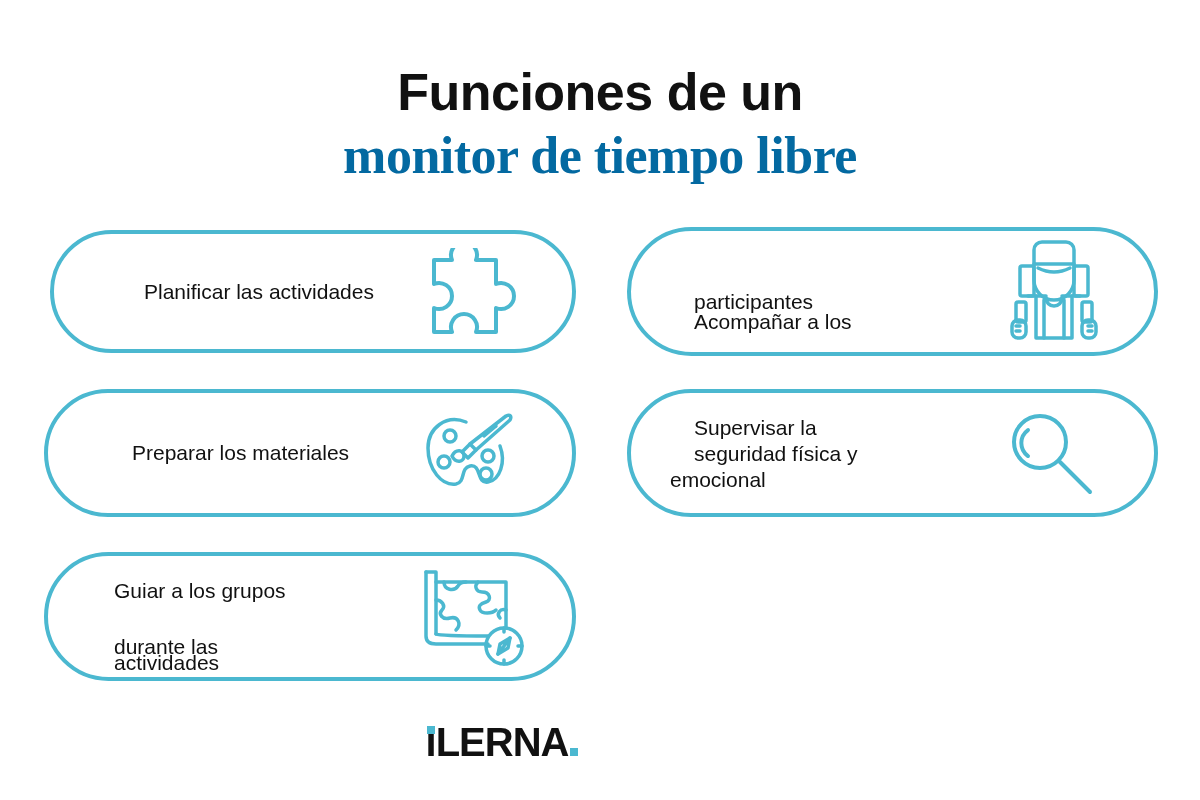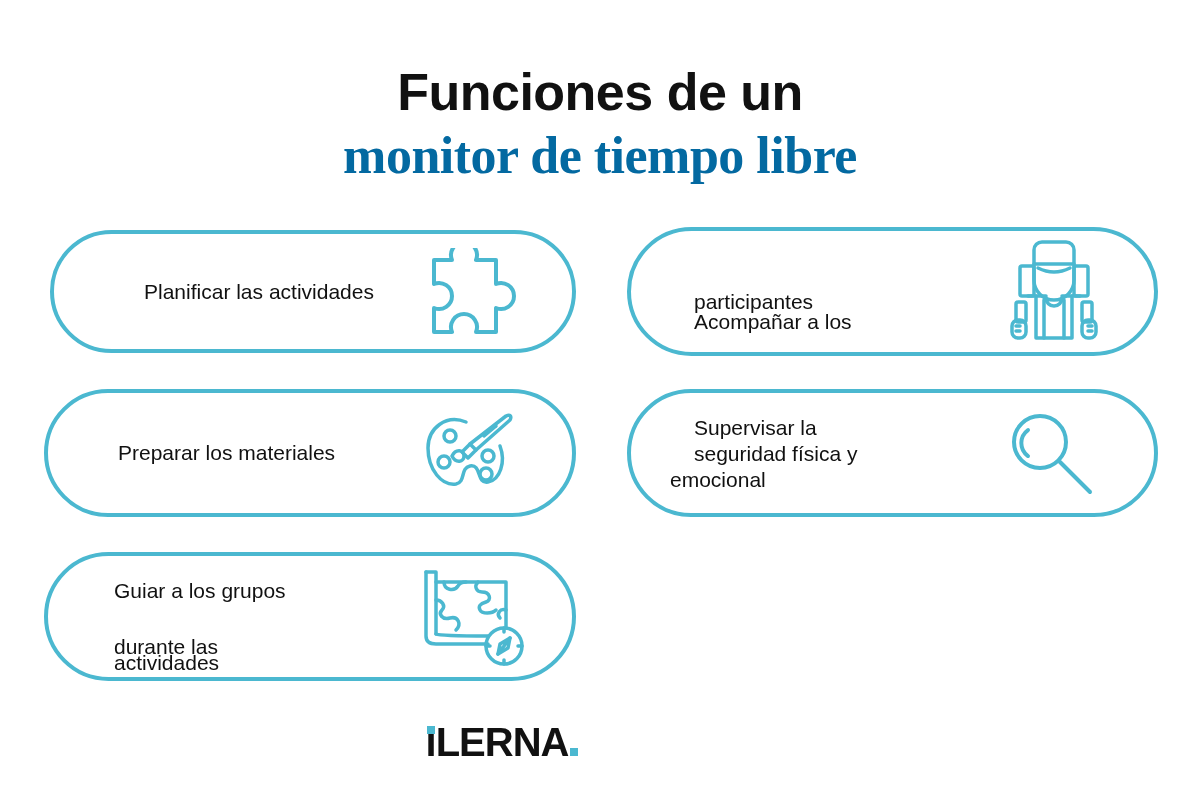--- a/index.html
+++ b/index.html
@@ -62,21 +62,21 @@
     <path d="M36 64 V102 M56 64 V102"></path>
     <rect x="8" y="66" width="10" height="20" rx="2"></rect>
     <rect x="74" y="66" width="10" height="20" rx="2"></rect>
     <rect x="4" y="84" width="14" height="18" rx="6"></rect>
     <rect x="74" y="84" width="14" height="18" rx="6"></rect>
     <path d="M8 90 H12 M8 95 H12 M80 90 H84 M80 95 H84"></path>
   </svg>
 </div>
 
 <div class="pill" style="left:44px; top:389px; width:532px; height:128px;"></div>
-<div class="pill-text" style="left:118px; top:440px;">Preparar los materiales</div>
+<div class="pill-text" style="left:132px; top:440px;">Preparar los materiales</div>
 <div class="pill-icon" style="left:424px; top:410px;">
   <svg width="92" height="80" viewBox="0 0 92 80" fill="none" stroke="#4bb8d0" stroke-width="3.5" stroke-linejoin="round" stroke-linecap="round">
     <path d="M42 12 C22 4 4 18 4 38 C4 60 18 76 32 74 C42 72 36 58 46 56 C58 54 52 74 64 72 C76 70 82 52 76 36"></path>
     <circle cx="26" cy="26" r="6"></circle>
     <circle cx="64" cy="46" r="6"></circle>
     <circle cx="62" cy="64" r="6"></circle>
     <circle cx="20" cy="52" r="6"></circle>
     <path d="M28 46 C32 38 40 40 40 46 C40 52 32 54 28 46 Z"></path>
     <path d="M38 42 L46 34 L52 40 L44 48 Z"></path>
     <path d="M46 34 L82 6 C86 4 88 6 86 10 L52 40"></path>

